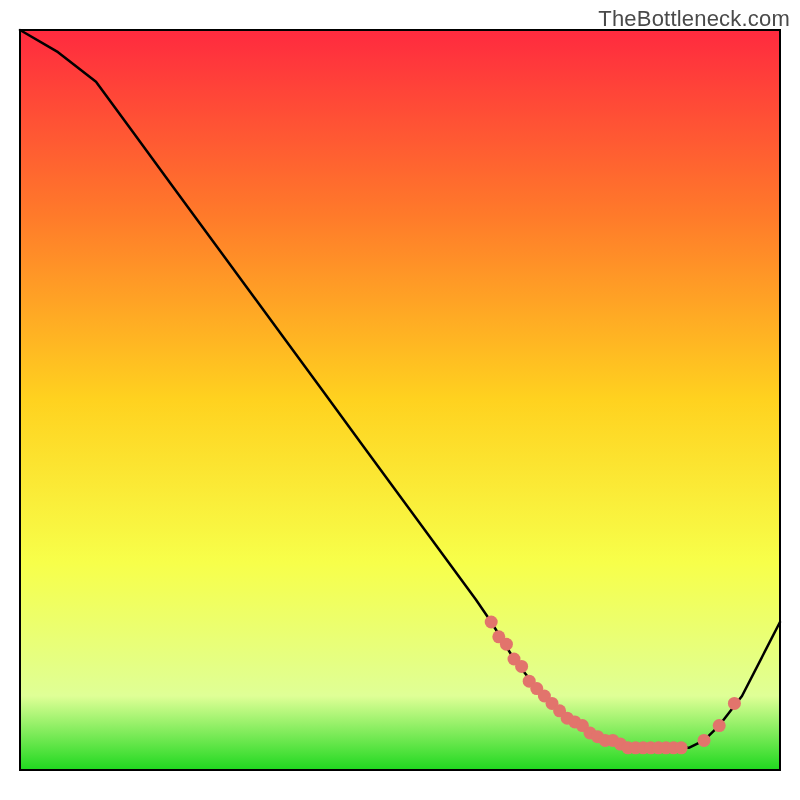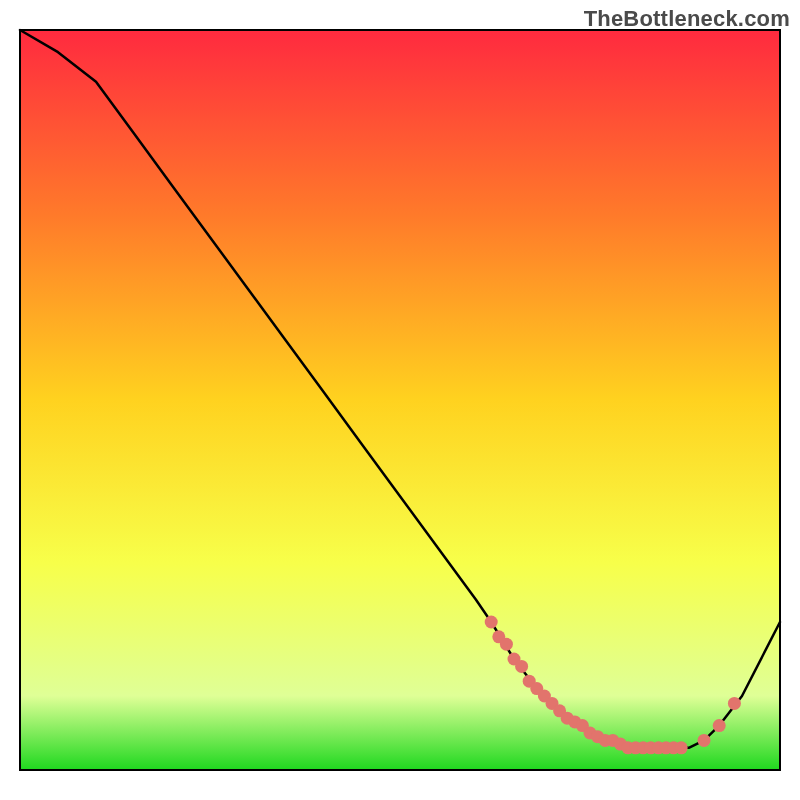--- a/index.html
+++ b/index.html
@@ -15,21 +15,21 @@
     position: relative;
     width: 800px;
     height: 800px;
   }
   .watermark {
     position: absolute;
     top: 6px;
     right: 10px;
     color: #4a4a4a;
     font-size: 22px;
-    font-weight: 700;
+    font-weight: 400;
     letter-spacing: 0.2px;
     z-index: 10;
   }
   svg {
     display: block;
   }
 </style>
 </head>
 <body>
 

